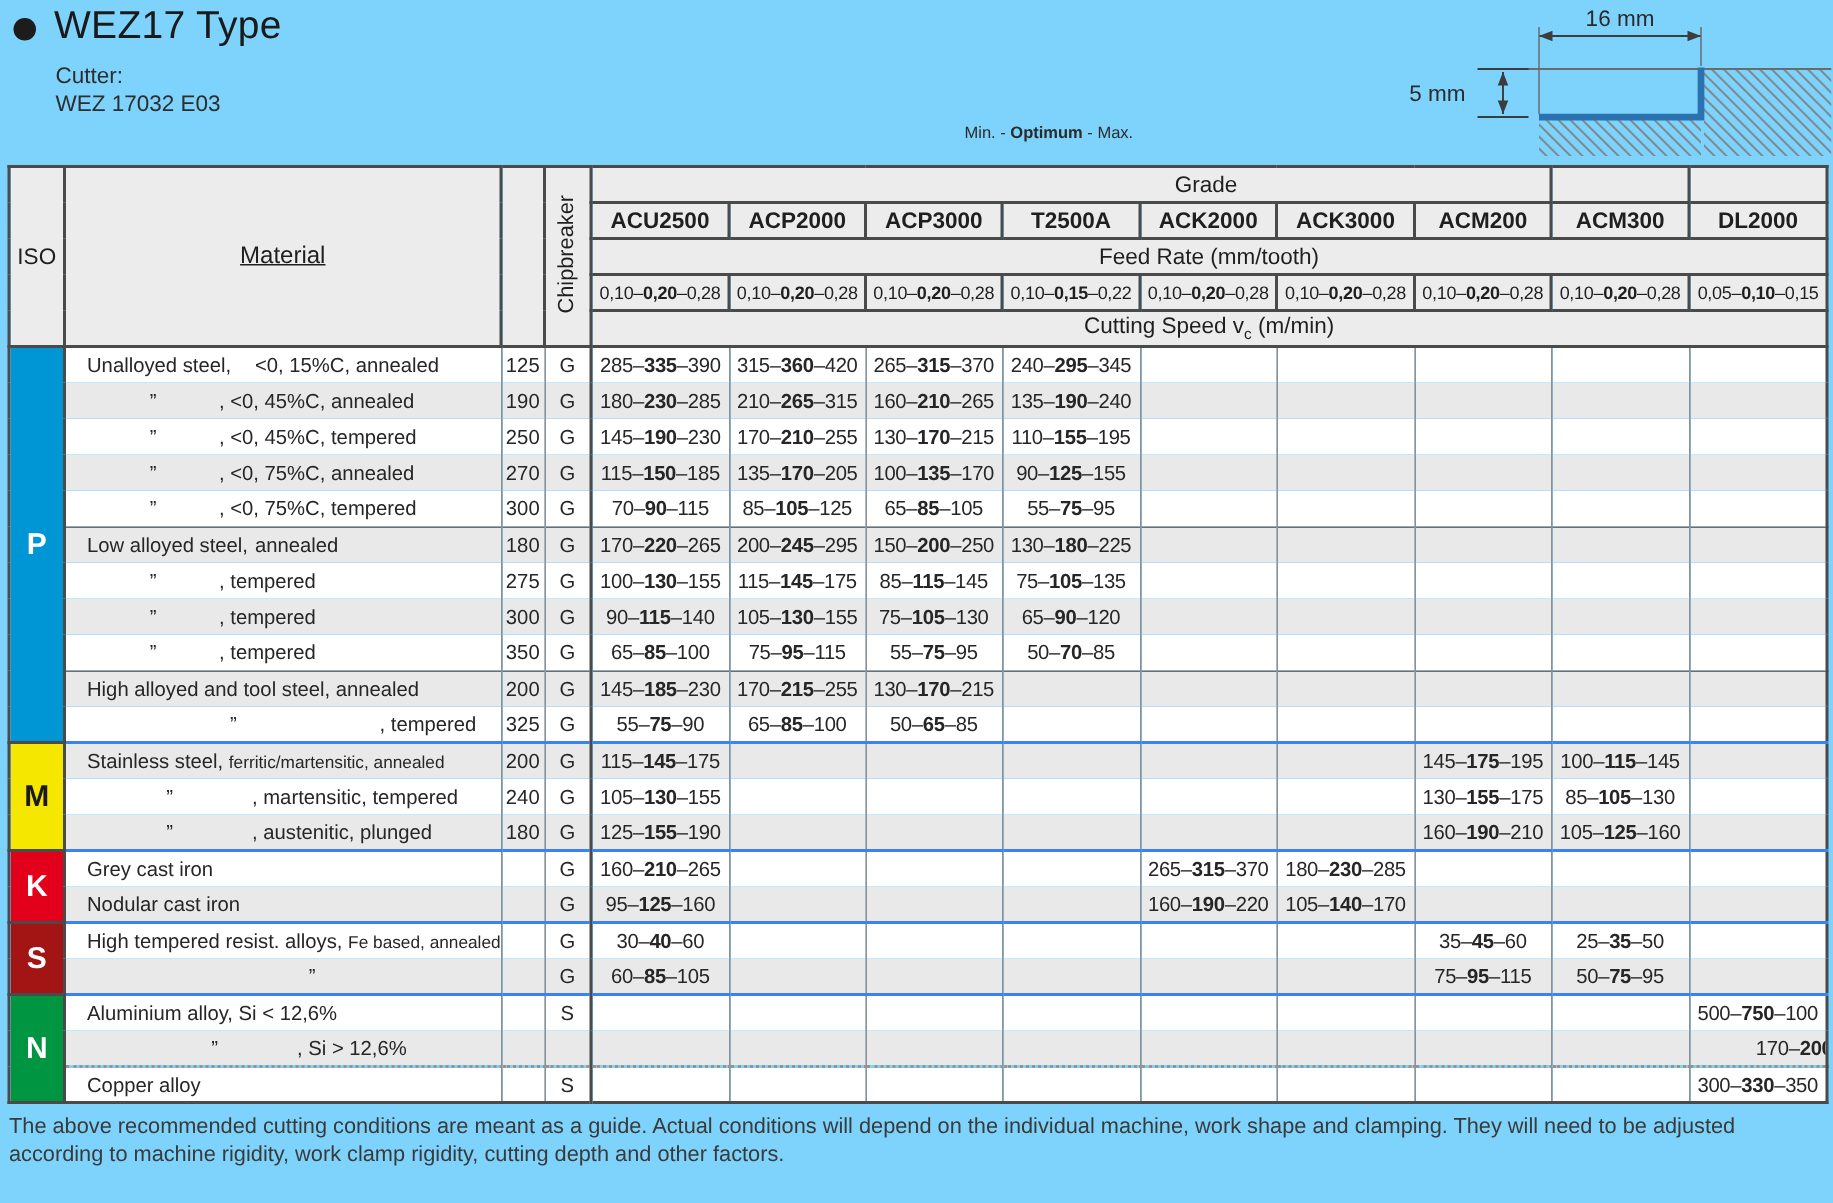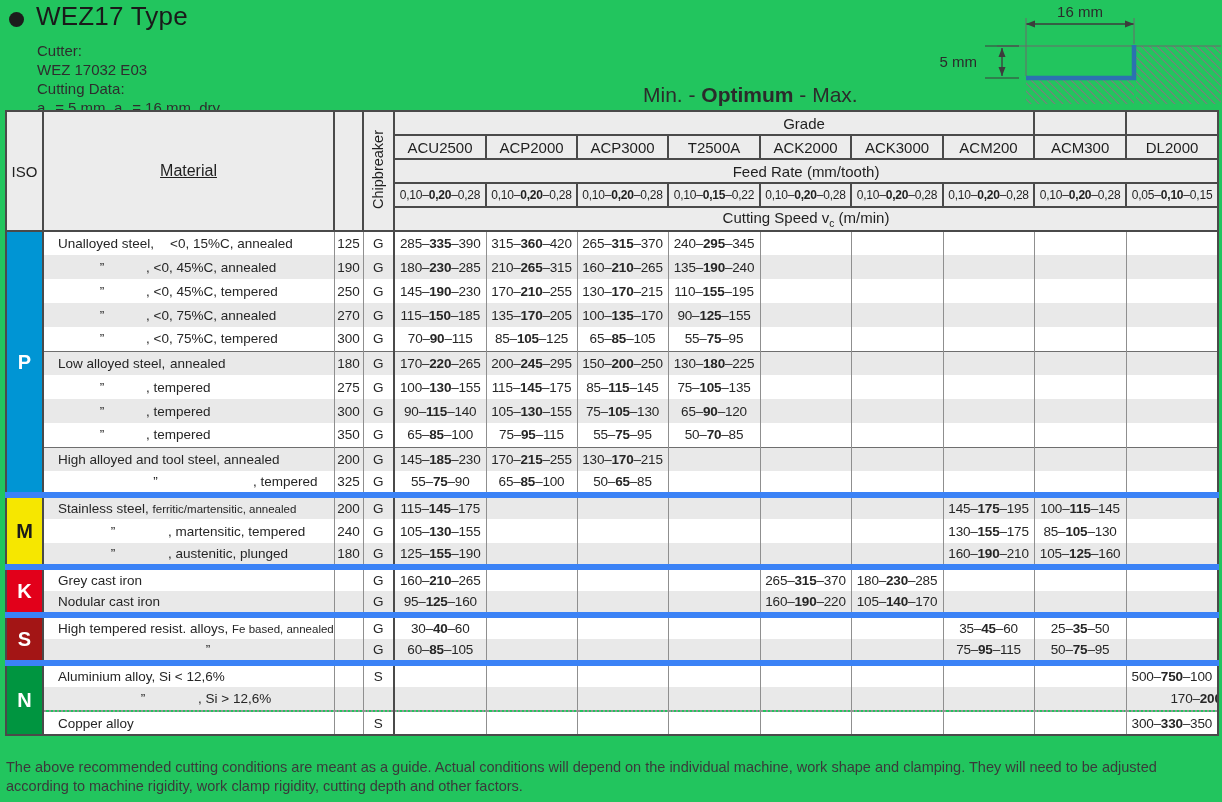--- a/index.html
+++ b/index.html
@@ -1,78 +1,74 @@
 <!DOCTYPE html>
 <html><head>
 <meta charset="utf-8">
 <style>
   html,body{margin:0;padding:0;background:#fff;}
-  .page{position:relative;width:1222px;height:802px;background:#22c55e;overflow:hidden;
+  .page{position:relative;width:1222px;height:802px;background:#7dd3fc;overflow:hidden;
         font-family:"Liberation Sans", sans-serif;color:#2b2b2b;}
   
   .masthead{position:absolute;left:0;top:0;width:1222px;height:108px;}
   .bullet{position:absolute;left:9px;top:12px;width:15px;height:15px;border-radius:50%;background:#1c1c1c;}
   .page-title{position:absolute;left:36px;top:1px;font-size:26px;color:#1a1a1a;letter-spacing:.2px;}
   .info{position:absolute;left:37px;top:41px;font-size:15px;color:#2e2e2e;}
   .info-row{display:flex;line-height:19px;flex-direction:column;}
   .info-label{width:148px;}
   sub{font-size:.68em;}
-  .min-opt-max{position:absolute;left:643px;top:83px;font-size:21px;color:#2b2b2b;}
+  .min-opt-max{position:absolute;left:643px;top:83px;font-size:11px;color:#2b2b2b;}
   .diagram{position:absolute;right:1px;top:2px;}
   
   .table-wrap{position:absolute;left:5px;top:110px;}
   table{border-collapse:collapse;table-layout:fixed;width:1212px;border:2px solid #4a4a4a;}
   th,td{padding:0;overflow:hidden;}
   thead tr{height:24px;}
   tbody tr{height:24px;}
   thead th{background:#ececec;border:2px solid #4a4a4a;font-weight:normal;font-size:15px;color:#1f1f1f;}
   .mat-th{font-size:16px;text-decoration:underline;}
   .vert{writing-mode:vertical-rl;transform:rotate(180deg);font-size:14.5px;line-height:1;}
   .grade-span{text-align:center;}
   .grade-shift{position:relative;left:90px;display:inline-block;white-space:nowrap;}
-  .grade-name{font-weight:normal;font-size:15px;text-align:center;}
+  .grade-name{font-weight:bold;font-size:15px;text-align:center;}
   .feed{font-size:12px;white-space:nowrap;letter-spacing:-.2px;border:2px solid #4a4a4a;}
   .feed b,.val b{font-weight:bold;}
   tbody td{font-size:13.5px;color:#262626;border-left:1px solid #8f8f8f;border-right:1px solid #8f8f8f;}
   tr.even td{background:#fff;}
   tr.odd td{background:#e9e9e9;}
   td.iso-cell{text-align:center;font-weight:bold;font-size:20px;border:2px solid #4a4a4a;}
   td.mat{padding-left:14px;white-space:nowrap;border-left:2px solid #4a4a4a;}
   td.hb-cell{text-align:center;}
   td.cb-cell{text-align:center;border-right:2px solid #4a4a4a;}
   td.val{text-align:center;white-space:nowrap;letter-spacing:-.2px;}
   .sm{font-size:11.5px;}
   .seg-n1{display:inline-block;width:112px;}
   .seg-d1{display:inline-block;width:88px;text-align:center;}
   .seg-d2{display:inline-block;width:195px;text-align:center;}
   .seg-d3{display:inline-block;width:110px;text-align:center;}
   .seg-d4{display:inline-block;width:300px;text-align:center;}
   tr.group-start td{border-top:1px solid #6e6e6e;}
-  tr.sec-start td{border-top:6px solid #3b82f6;}
+  tr.sec-start td{border-top:2px solid #3b82f6;}
   tr.dotted td{border-bottom:2px dotted #949494;padding-left:44px;}
   
   .footer{position:absolute;left:6px;top:742px;width:1212px;font-size:14.5px;color:#3a3a3a;line-height:18.5px;}
-  .footer p{margin:16px 0 2px 0;}
+  .footer p{margin:0 0 2px 0;}
 </style>
 </head>
 <body>
 
 <div class="page">
 
   <div class="masthead">
     <div class="bullet"></div>
     <div class="page-title">WEZ17 Type</div>
     <div class="info">
       <div class="info-row">
         <span class="info-label">Cutter:</span>
         <span><span>WEZ 17032 E03</span></span>
-      </div>
-      <div class="info-row">
-        <span class="info-label">Cutting Data:</span>
-        <span><span>a</span><sub>p</sub><span> = 5 mm, a</span><sub>e</sub><span> = 16 mm,  dry</span></span>
       </div>
     </div>
     <div class="min-opt-max"><span>Min. - </span><span style="font-weight: bold;">Optimum</span><span> - Max.</span></div>
 
     <svg class="diagram" width="292" height="102" viewBox="0 0 292 102">
       <defs>
         <pattern id="hatch" patternUnits="userSpaceOnUse" width="8" height="8">
           <line x1="0" y1="0" x2="8" y2="8" stroke="#7d7d7d" stroke-width="1.1"></line>
           <line x1="-2" y1="6" x2="2" y2="10" stroke="#7d7d7d" stroke-width="1.1"></line>
           <line x1="6" y1="-2" x2="10" y2="2" stroke="#7d7d7d" stroke-width="1.1"></line>

